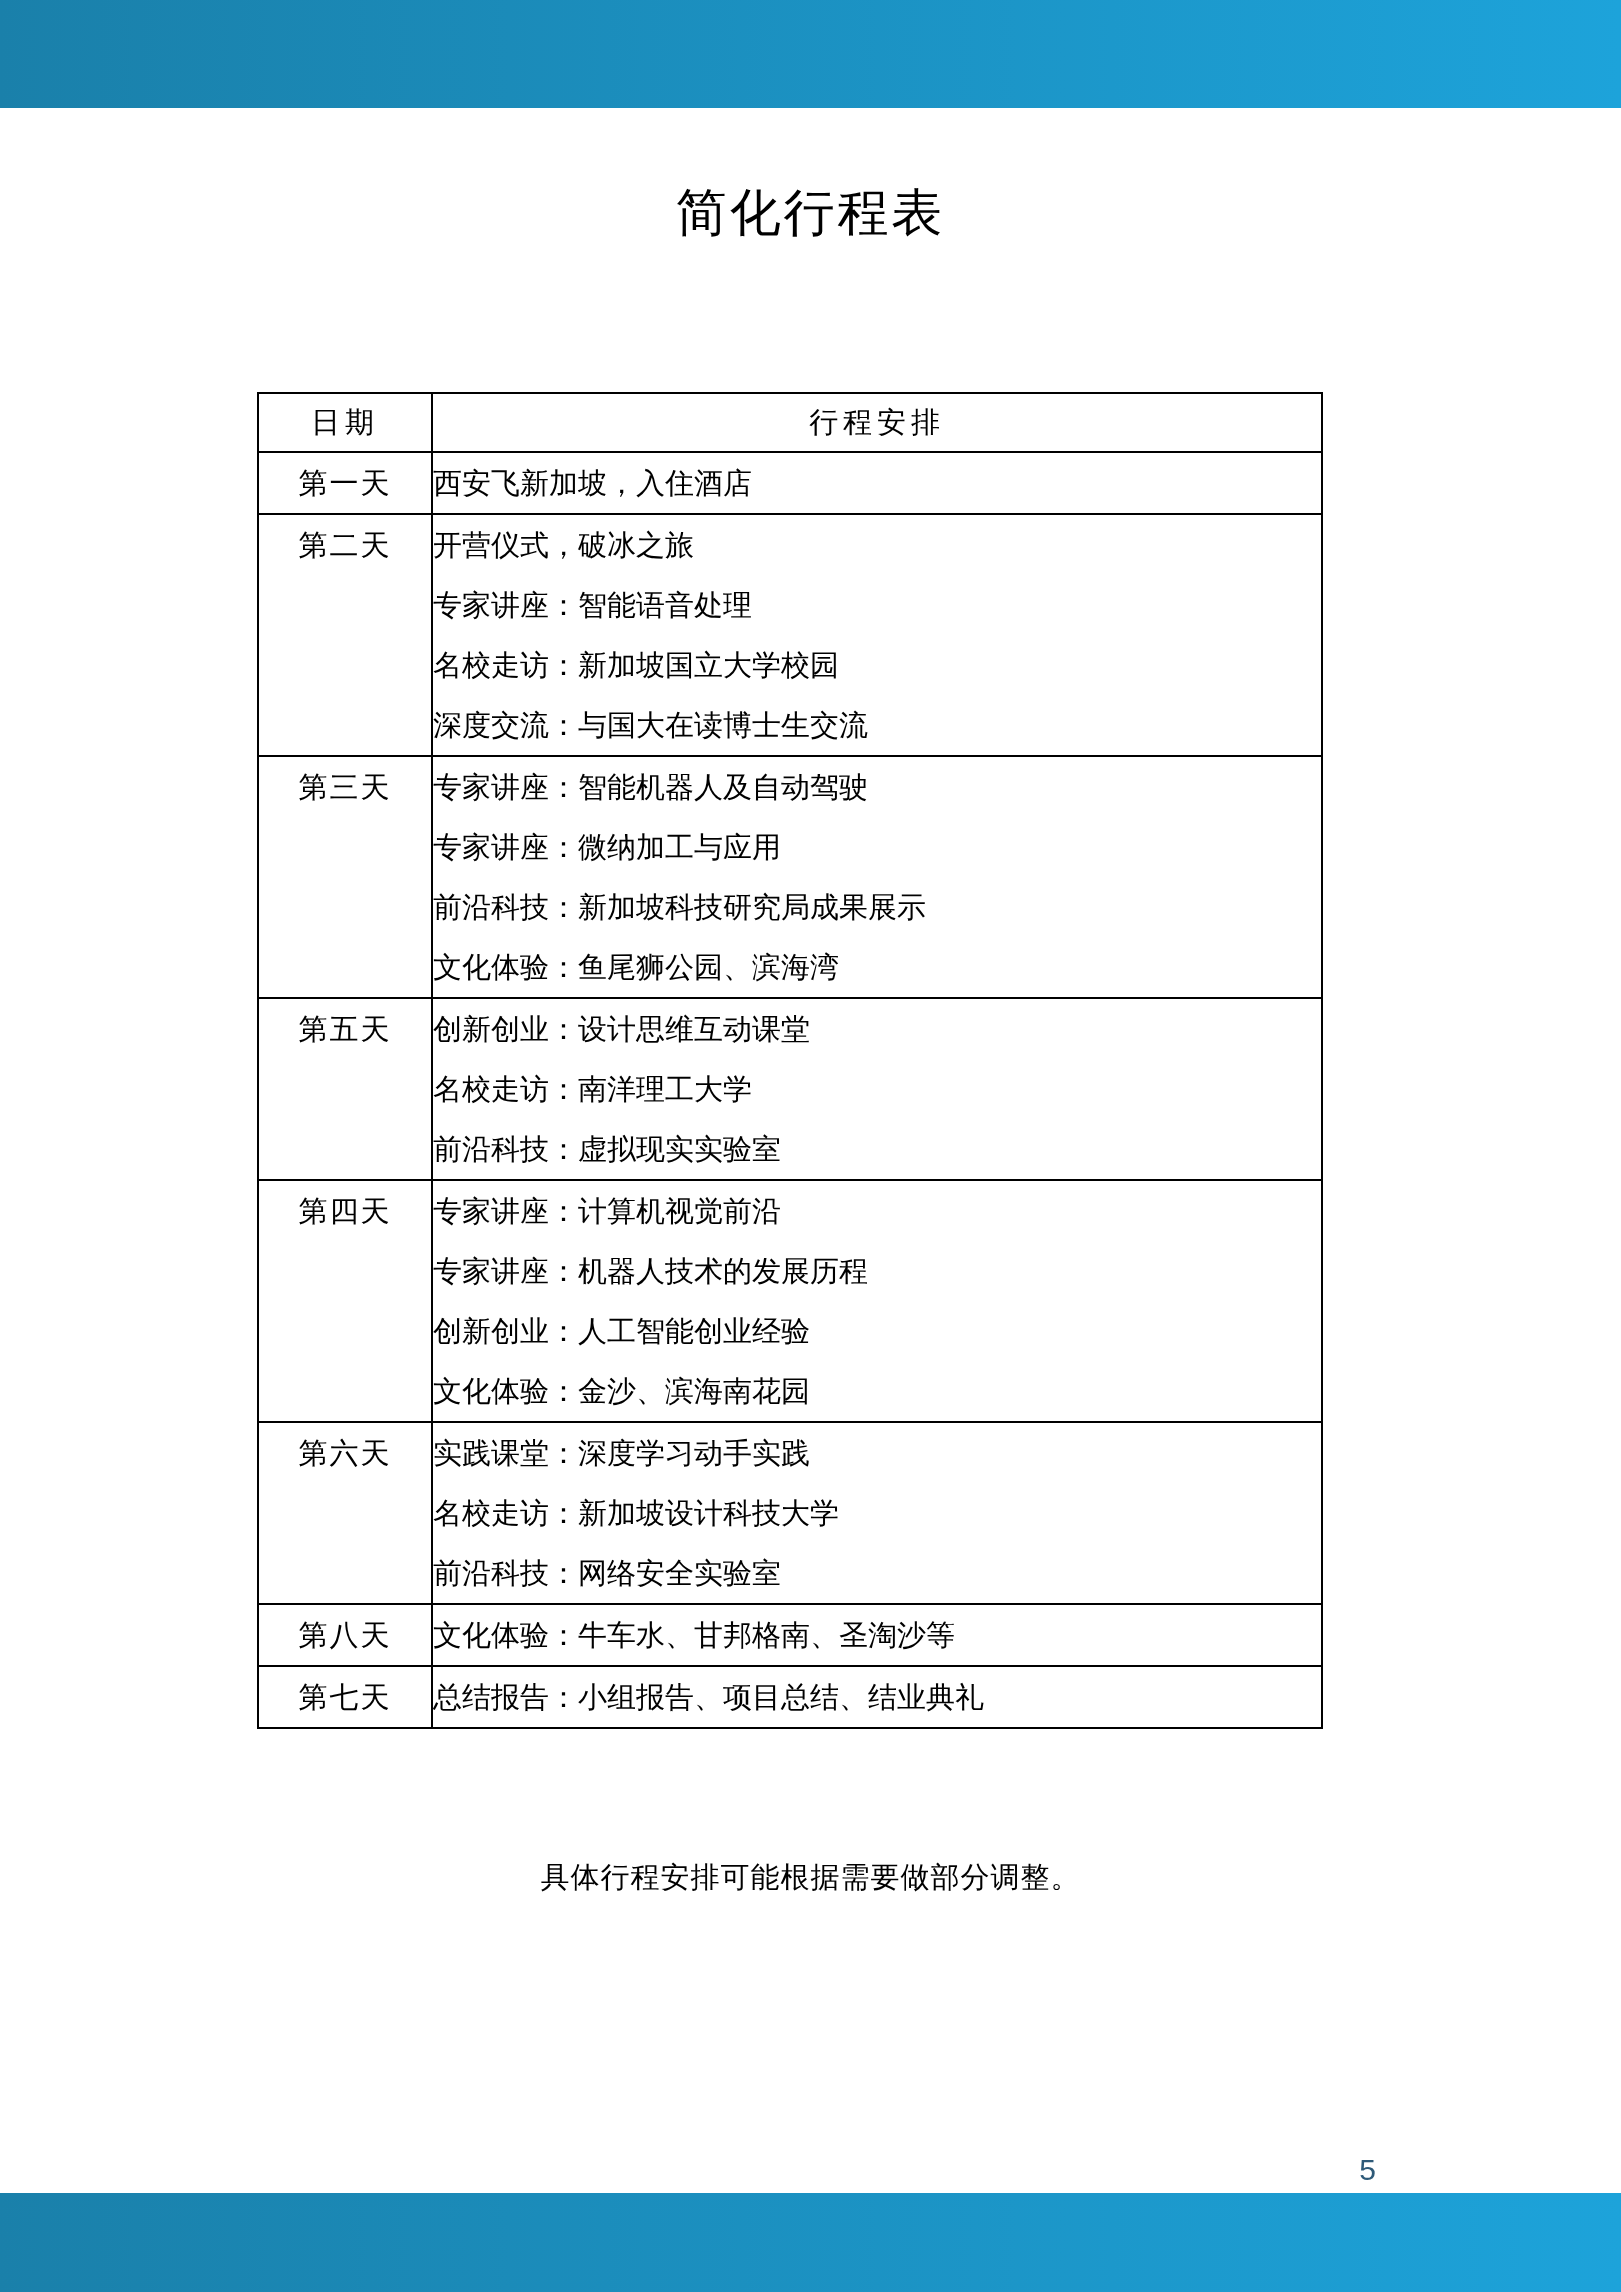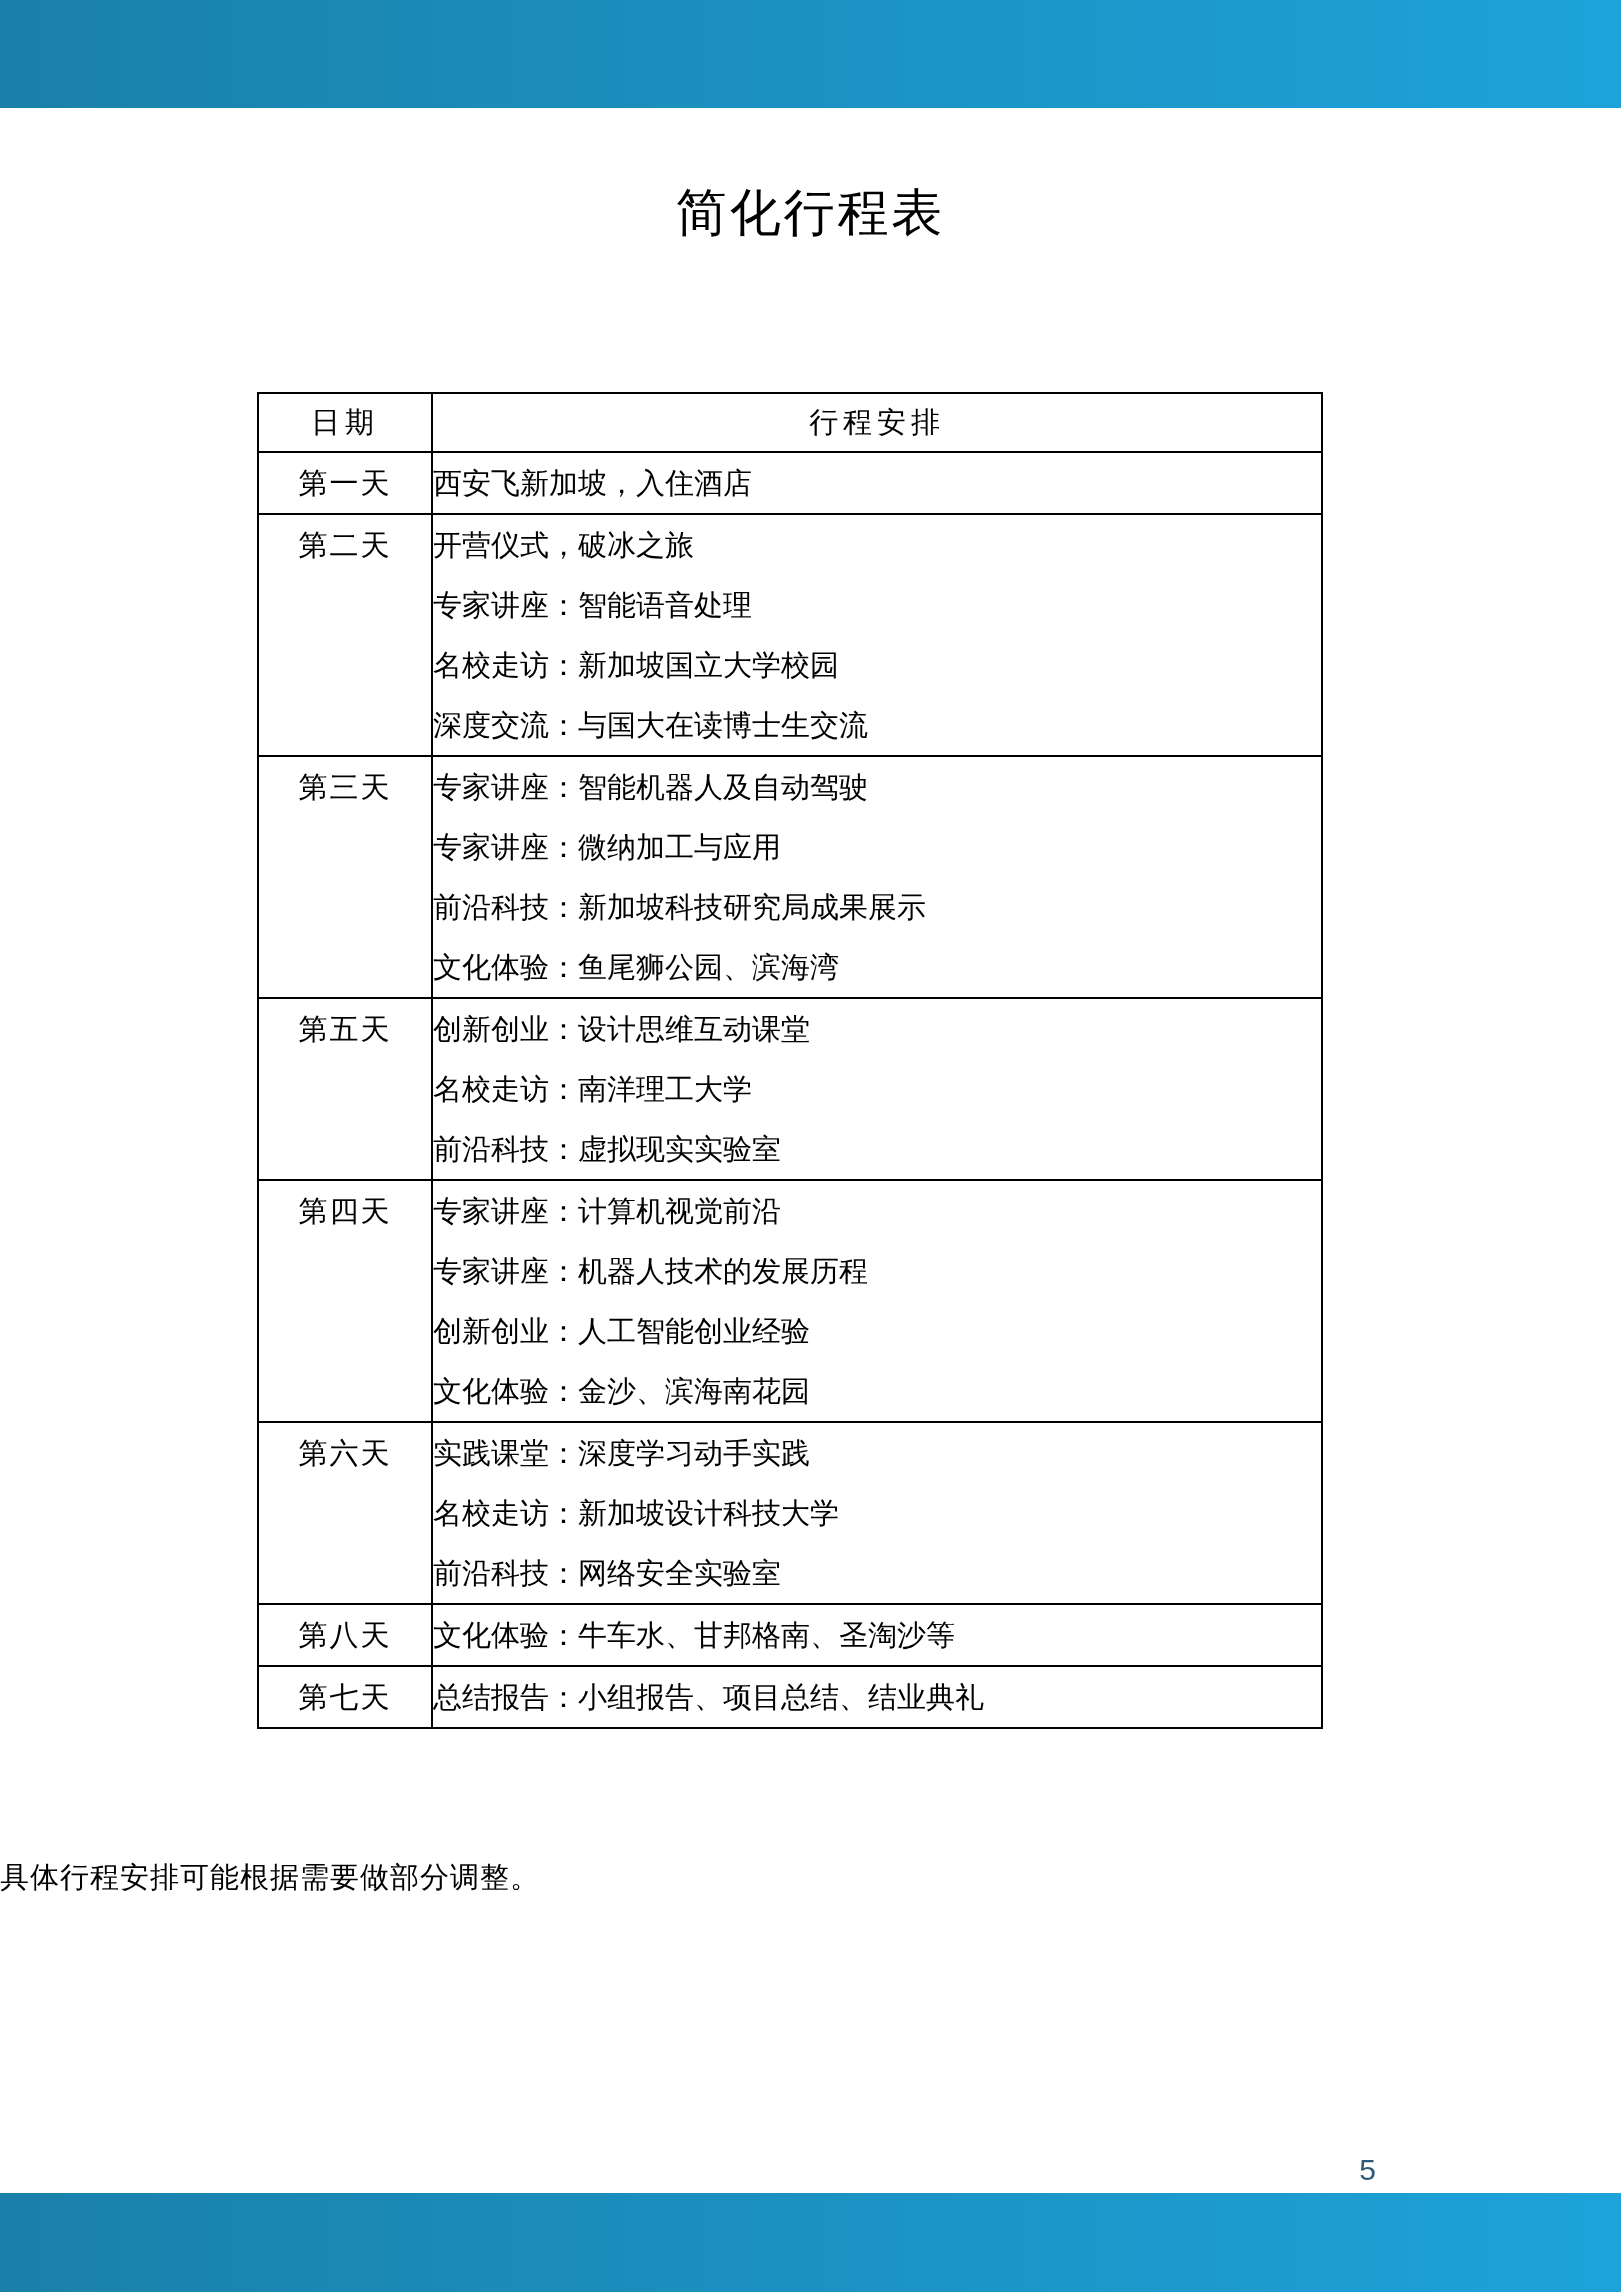--- a/index.html
+++ b/index.html
@@ -75,21 +75,21 @@
     overflow: hidden;
     font-family: Liberation Serif, serif;
   }
 
   .note {
     position: absolute;
     top: 1858px;
     left: 0;
     width: 100%;
     margin: 0;
-    text-align: left;
+    text-align: center;
     font-size: 29px;
     letter-spacing: 1px;
   }
 
   .page-number {
     position: absolute;
     right: 245px;
     bottom: 106px;
     font-size: 30px;
     font-family: "Liberation Sans", "DejaVu Sans", sans-serif;

